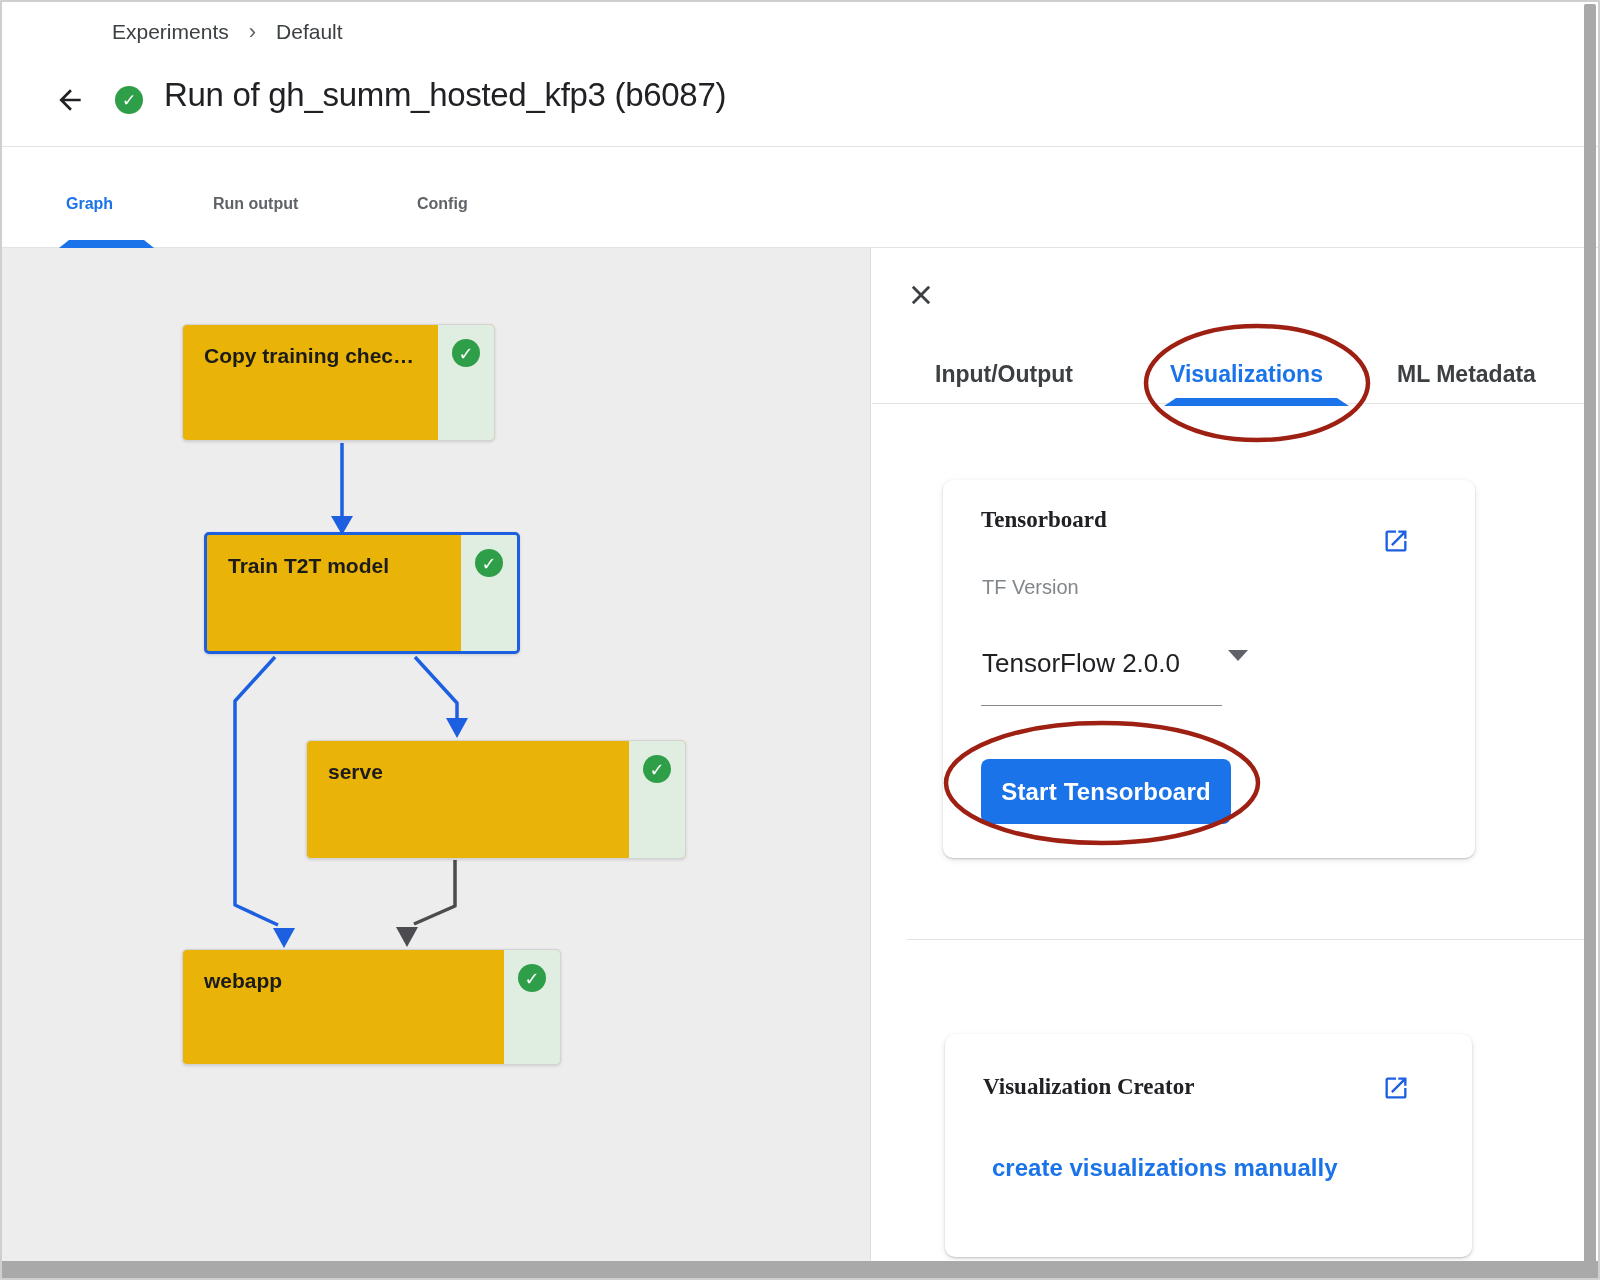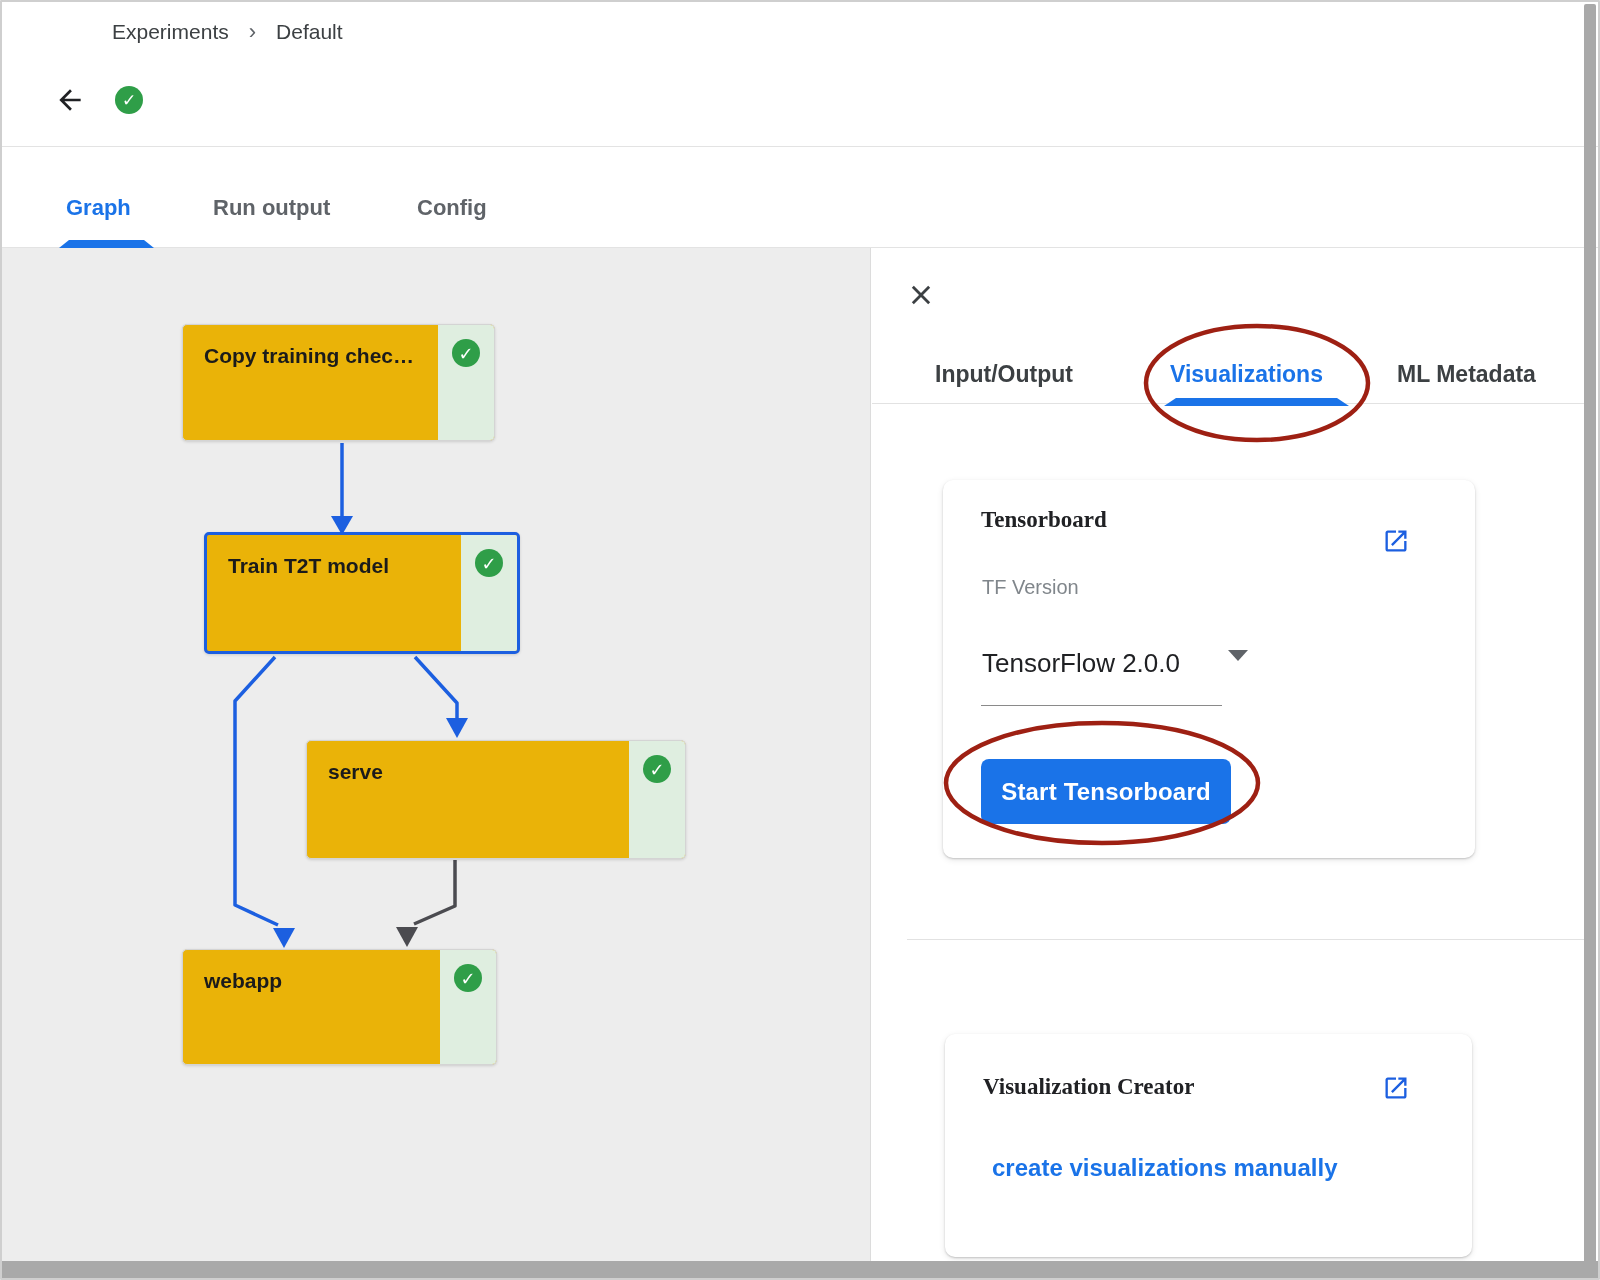--- a/index.html
+++ b/index.html
@@ -22,21 +22,21 @@
               display:flex; align-items:center; justify-content:center; cursor:pointer; }
   .status-check { border-radius:50%; background:#2f9e48; color:#fff;
                   display:flex; align-items:center; justify-content:center;
                   font-family:"DejaVu Sans",sans-serif; font-weight:bold; }
   .header .status-check { position:absolute; left:113px; top:84px; width:28px; height:28px; font-size:17px; }
   .page-title { position:absolute; left:162px; top:74px; font-size:33px; color:#202124; letter-spacing:-0.3px; }
 
   
   .tabbar { position:absolute; left:0; top:145px; width:1600px; height:101px;
             background:#fff; border-bottom:1px solid #e3e3e3; z-index:3; }
-  .tabbar .tab { position:absolute; top:48px; font-size:22px; font-weight:bold;
+  .tabbar .tab { position:absolute; top:48px; font-size:16px; font-weight:bold;
                  color:#5f6368; cursor:pointer; }
   .tab-graph { left:64px; color:#1a73e8 !important; }
   .tab-run-output { left:211px; }
   .tab-config { left:415px; }
   .tab-indicator { position:absolute; left:57px; top:93px; width:95px; height:8px;
                    background:#1a73e8;
                    clip-path:polygon(10px 0, calc(100% - 10px) 0, 100% 100%, 0 100%); }
 
   
   .graph-panel { position:absolute; left:0; top:246px; width:869px; height:1034px;
@@ -47,21 +47,21 @@
           box-shadow:0 1px 3px rgba(0,0,0,0.14); z-index:2; cursor:pointer; }
   .node .node-label { position:absolute; left:21px; top:19px; font-size:21px;
                       font-weight:bold; color:#1b1b1b; white-space:nowrap; }
   .node .node-strip { position:absolute; right:0; top:0; bottom:0; width:56px;
                       background:#dfeee0; border-radius:0 4px 4px 0; }
   .node .status-check { position:absolute; top:14px; left:14px; width:28px; height:28px; font-size:18px; }
   .node-copy   { left:180px; top:322px; width:313px; height:117px; }
   .node-train  { left:182px; top:530px; width:316px; height:122px; border:3px solid #1c5fe0;margin-left:20px; }
   .node-train .node-strip { border-radius:0 2px 2px 0; }
   .node-serve  { left:304px; top:738px; width:380px; height:119px; }
-  .node-webapp { left:180px; top:947px; width:315px; height:116px; }
+  .node-webapp { left:180px; top:947px; width:379px; height:116px; }
 
   
   .detail-panel { position:absolute; left:870px; top:246px; width:730px; height:1034px; background:#fff; }
   .close-btn { position:absolute; left:902px; top:276px; width:34px; height:34px;
                display:flex; align-items:center; justify-content:center; cursor:pointer; z-index:4; }
 
   .panel-tab { position:absolute; top:359px; font-size:23px; font-weight:bold;
                color:#3c4043; cursor:pointer; z-index:4; }
   .ptab-io   { left:933px; }
   .ptab-viz  { left:1168px; color:#1a73e8 !important; }
@@ -120,20 +120,21 @@
       <span>Experiments</span>
       <span class="sep">›</span>
       <span>Default</span>
     </div>
     <div class="back-btn">
       <svg width="32" height="32" viewBox="0 0 24 24">
         <path fill="#202124" d="M20 11H7.83l5.59-5.59L12 4l-8 8 8 8 1.41-1.41L7.83 13H20v-2z"></path>
       </svg>
     </div>
     <span class="status-check">✓</span>
+    <div class="page-title">Run of gh_summ_hosted_kfp3 (b6087)</div>
   </div>
 
   <div class="tabbar">
     <span class="tab tab-graph">Graph</span>
     <span class="tab tab-run-output">Run output</span>
     <span class="tab tab-config">Config</span>
     <div class="tab-indicator"></div>
   </div>
 
   <div class="graph-panel"></div>

